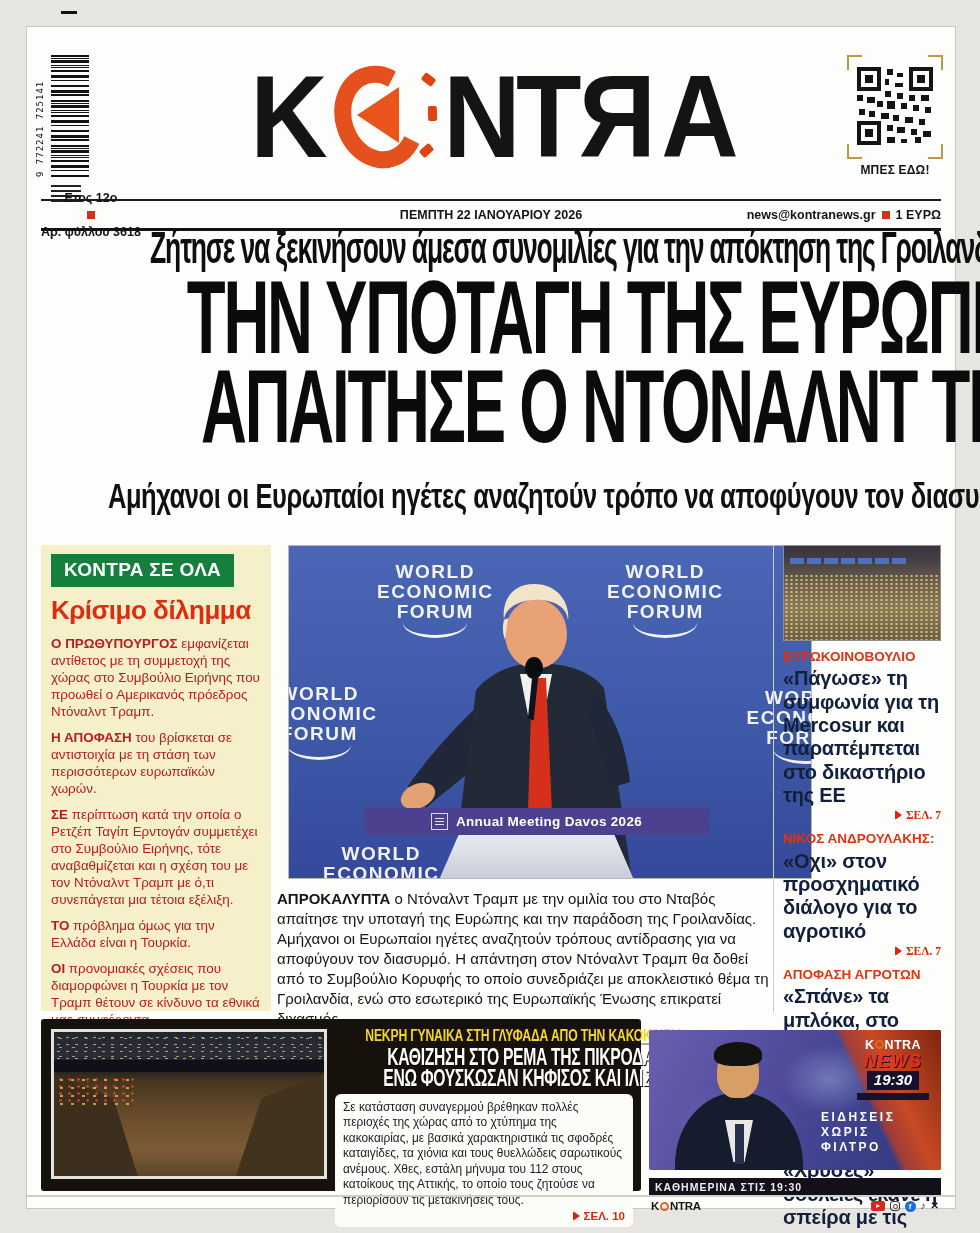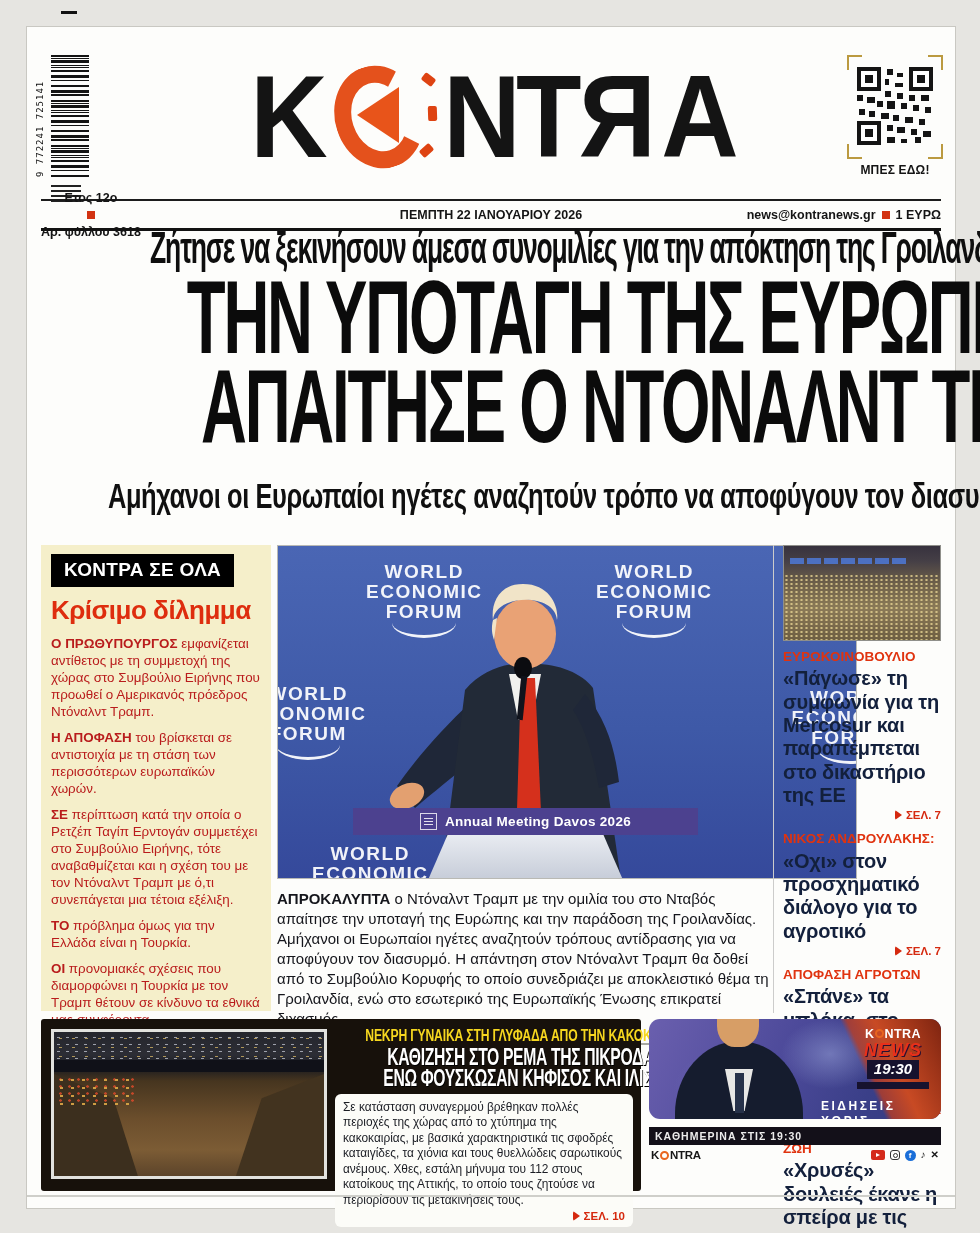--- a/index.html
+++ b/index.html
@@ -73,27 +73,27 @@
   .headline{position:absolute;left:0;top:244px;width:928px;text-align:center;line-height:1;}
   .headline .hl{display:block;margin-top:2px;}
   .hl-inner{display:inline-block;white-space:nowrap;font-size:87px;font-weight:900;
     color:#0b0b0b;letter-spacing:-3px;transform:scale(0.73,1.2);}
   .subhead{position:absolute;left:0;top:452px;width:928px;text-align:center;}
   .subhead-inner{display:inline-block;white-space:nowrap;font-size:30px;font-weight:900;
     color:#101010;letter-spacing:-0.5px;transform:scale(0.85,1.18);}
   
   .left-col{position:absolute;left:14px;top:518px;width:230px;height:466px;
     background:#f5efca;padding:9px 10px;box-sizing:border-box;}
-  .kso-box{display:inline-block;background:#000000;color:#fff;font-size:19px;font-weight:900;
+  .kso-box{display:inline-block;background:#15803d;color:#fff;font-size:19px;font-weight:900;
     padding:5px 13px 6px;letter-spacing:0.3px;}
   .col-title{color:#de2d0e;font-size:26px;font-weight:900;margin:8px 0 9px;letter-spacing:-0.5px;}
   .col-p{font-size:13.4px;line-height:1.27;color:#b91c1c;margin:0 0 9px;}
   .col-p b{font-weight:800;}
   
-  .main-photo{position:absolute;left:250px;top:518px;width:580px;height:334px;
+  .main-photo{position:absolute;left:261px;top:518px;width:524px;height:334px;
     background:linear-gradient(180deg,#4a66b4 0%,#3e59a7 55%,#35499b 100%);
     overflow:hidden;border:1px solid #b9b9b4;box-sizing:border-box;}
   .wef{position:absolute;text-align:center;color:rgba(255,255,255,.93);
     font-size:19px;font-weight:800;line-height:1.04;letter-spacing:1.5px;}
   .wef-arc{width:64px;height:12px;margin:2px auto 0;
     border-bottom:3px solid rgba(255,255,255,.93);border-radius:0 0 50% 50%/0 0 100% 100%;}
   .figure-svg{position:absolute;left:95px;top:22px;}
   .podium-banner{position:absolute;left:75px;top:262px;width:345px;height:27px;
     background:#4c418f;display:flex;align-items:center;justify-content:center;gap:8px;}
   .banner-logo{width:15px;height:15px;border:1px solid rgba(255,255,255,.8);
@@ -121,21 +121,21 @@
     background:linear-gradient(180deg,#37323e 0%,#453f46 16%,#6e6049 40%,#8b7a57 66%,#6d5e42 100%);
     overflow:hidden;margin-bottom:8px;}
   .side-photo .speck{position:absolute;inset:30% 0 0 0;
     background-image:radial-gradient(#e5d292 1px,transparent 1.4px);background-size:5px 4px;opacity:.8;}
   .side-photo .screens{position:absolute;left:6px;top:12px;display:flex;gap:3px;}
   .side-photo .screens i{display:block;width:14px;height:6px;background:#4e79d8;opacity:.85;}
   .side-item{margin-bottom:10px;}
   .side-h{color:#e0330f;font-size:13.5px;font-weight:900;line-height:1.12;margin-bottom:3px;}
   .side-t{color:#13203c;font-size:20px;font-weight:800;line-height:1.17;letter-spacing:-0.2px;}
   .side-pg{display:flex;justify-content:flex-end;margin-top:2px;}
-  .side-pg .page-ref{font-size:11.5px;margin-left:0;}
+  .side-pg .page-ref{font-size:11.5px;margin-left:0;font-family:Liberation Serif, serif;}
   
   .bottom-panel{position:absolute;left:14px;top:992px;width:600px;height:172px;
     background:#17110b;border-radius:3px;}
   .flood-photo{position:absolute;left:10px;top:10px;width:276px;height:150px;
     border:3px solid #e2e2de;box-sizing:border-box;overflow:hidden;
     background:linear-gradient(180deg,#25262d 0%,#2c2d35 16%,#191a20 24%,#46351f 34%,#6b4e2c 60%,#7c5c35 82%,#5c442a 100%);}
   .flood-photo .lights{position:absolute;left:0;top:2px;width:100%;height:26px;
     background-image:radial-gradient(#cfd3de 1px,transparent 1.3px),radial-gradient(#e8c46a 1px,transparent 1.4px);
     background-size:9px 7px,13px 9px;opacity:.7;}
   .flood-photo .bridge{position:absolute;left:0;top:28px;width:100%;height:12px;background:#101118;}
@@ -152,25 +152,25 @@
     font-weight:900;transform:scale(0.84,1.1);letter-spacing:-0.2px;}
   .b-headline{text-align:center;line-height:1.02;margin-top:1px;}
   .b-hl{display:block;}
   .b-hl-inner{display:inline-block;white-space:nowrap;color:#fff;font-size:21px;font-weight:900;
     letter-spacing:-0.5px;transform:scale(0.75,1.18);text-shadow:1px 1px 0 #000;}
   .b-body-box{background:#fcfcf8;margin-top:5px;padding:6px 8px 5px;border-radius:6px;}
   .b-body-box p{margin:0;font-size:11.9px;line-height:1.3;color:#1b1d24;}
   .b-body-box .page-ref{font-size:11.5px;justify-content:flex-end;display:flex;margin:2px 0 0;}
   
   .promo{position:absolute;left:622px;top:992px;width:292px;}
-  .promo-img{position:relative;width:100%;height:100px;overflow:hidden;border-radius:11px;
+  .promo-img{position:relative;width:100%;height:140px;overflow:hidden;border-radius:2px;
     background:
       radial-gradient(70px 50px at 62% 35%,rgba(150,160,215,.55),transparent 70%),
       radial-gradient(90px 60px at 30% 70%,rgba(130,140,205,.4),transparent 70%),
-      linear-gradient(115deg,#6a5fae 0%,#4d4a9a 45%,#3a3f88 75%,#343a80 100%);}
+      linear-gradient(115deg,#6a5fae 0%,#4d4a9a 45%,#3a3f88 75%,#343a80 100%); margin-top: 11px;}
   .promo-img .slash{position:absolute;inset:0;
     background:linear-gradient(65deg,transparent 70%,rgba(190,60,30,.75) 72%,#c84a24 80%,#7e2410 100%);}
   .m-suit{position:absolute;left:26px;bottom:-6px;width:128px;height:84px;background:#151c2e;
     border-radius:55% 55% 0 0/95% 95% 0 0;}
   .m-shirt{position:absolute;left:76px;bottom:8px;width:28px;height:42px;background:#e8e8e6;
     clip-path:polygon(0 0,100% 0,70% 100%,30% 100%);}
   .m-tie{position:absolute;left:86px;bottom:6px;width:9px;height:40px;background:#27324a;}
   .m-head{position:absolute;left:68px;bottom:72px;width:42px;height:50px;background:#d79e66;
     border-radius:46% 46% 42% 42%;}
   .m-hair{position:absolute;left:65px;bottom:104px;width:48px;height:24px;background:#121210;

